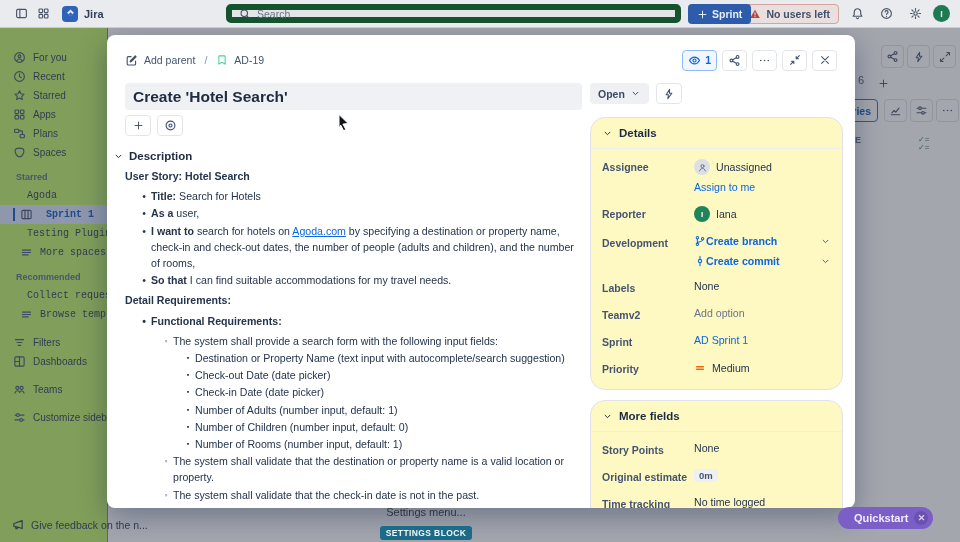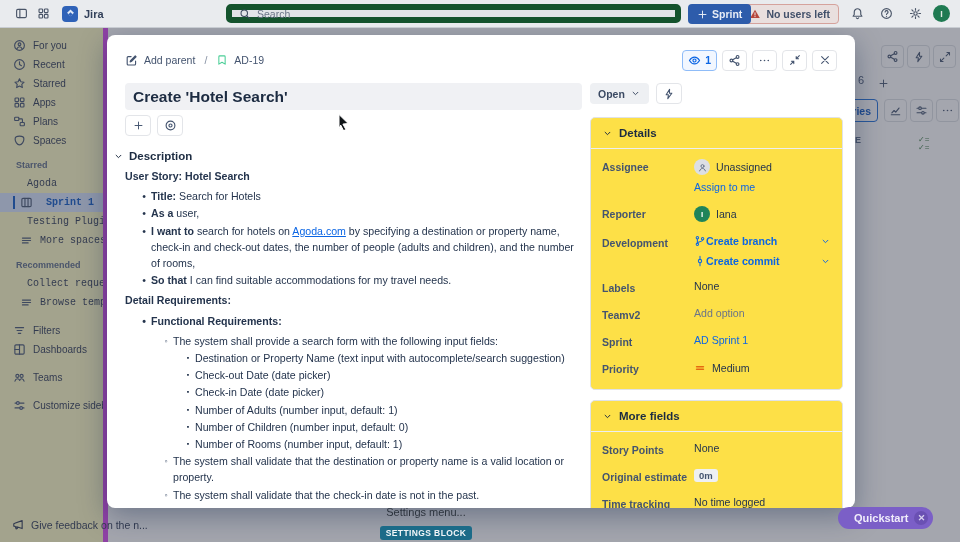--- a/index.html
+++ b/index.html
@@ -32,22 +32,22 @@
     font-weight:bold; color:#42506a; }
   .tb-avatar { width:17px; height:17px; border-radius:50%; background:#1f7a52; color:#dfe8e2;
     font-size:9px; font-weight:bold; display:flex; align-items:center; justify-content:center; }
 
   
   .stage { position:relative; height:514px; }
   .page { position:absolute; inset:0; background:#fff; }
   .backdrop { position:absolute; inset:0; background:rgba(56,62,78,0.46); z-index:10; }
 
   
-  .sidebar { position:absolute; left:0; top:0; bottom:0; width:108px; background:#fef9c3;
-    border-right:5px solid #d946ef; padding:8px 0 0 0; overflow:hidden; }
+  .sidebar { position:absolute; left:0; top:0; bottom:0; width:108px; background:#bef264;
+    border-right:1px solid #d946ef; padding:20px 0 0 0; overflow:hidden; }
   .sb-item { display:flex; align-items:center; gap:7px; height:19px; padding:0 8px 0 13px;
     font-size:10px; color:#2e3a52; white-space:nowrap; cursor:pointer; }
   .sb-item .ic { color:#44546f; }
   .sb-item.sub { padding-left:20px;font-family:Liberation Mono, monospace; }
   .sb-item.selected { background:#d6e4f9; color:#0c57c4; position:relative; font-weight:bold; }
   .sb-item.selected::before { content:""; position:absolute; left:13px; top:3px; bottom:3px;
     width:2px; background:#0c57c4; }
   .sb-item.selected .lbl { margin-left:6px; }
   .sb-section { font-size:9px; font-weight:bold; color:#5b6b85; padding:10px 0 4px 16px; }
   .sb-gap { height:9px; }
@@ -97,21 +97,21 @@
   .desc-line .mk.sq { font-size:7px; line-height:16px; }
   .desc-line .mk.ci { font-size:9px; color:#42526e; }
   .desc-line a { color:#0c66e4; text-decoration:underline; }
 
   .m-right { position:absolute; left:483px; top:48px; width:253px; }
   .status-row { display:flex; gap:7px; align-items:center; margin-bottom:13px; }
   .status-btn { height:21px; padding:0 8px; background:#eef0f3; border:none; border-radius:4px;
     font-size:10.5px; font-weight:bold; color:#3b4a63; display:flex; align-items:center; gap:5px; }
   .bolt-btn { width:26px; height:21px; border:1px solid #e3e5e9; border-radius:4px; background:#fff;
     color:#44546f; display:flex; align-items:center; justify-content:center; }
-  .card { border:1px solid #dfe2e7; border-radius:5px; margin-bottom:10px; background:#fde047; }
+  .card { border:1px solid #dfe2e7; border-radius:15px; margin-bottom:10px; background:#fef9c3; }
   .card-head { display:flex; align-items:center; gap:6px; padding:9px 11px; font-size:11.5px;
     font-weight:bold; color:#1c2b41; border-bottom:1px solid #eceef1; }
   .card-body { padding:10px 11px 12px; }
   .frow { display:flex; margin-bottom:13px; }
   .frow:last-child { margin-bottom:2px; }
   .flabel { flex:none; width:92px; font-size:10.5px; color:#44546f; font-weight:bold; padding-top:2px; }
   .fval { font-size:10.6px; color:#24344d; }
   .fval.placeholder { color:#6b7588; }
   .fval .link { color:#0c66e4; font-size:10.6px; }
   .avatar-line { display:flex; align-items:center; gap:6px; }

